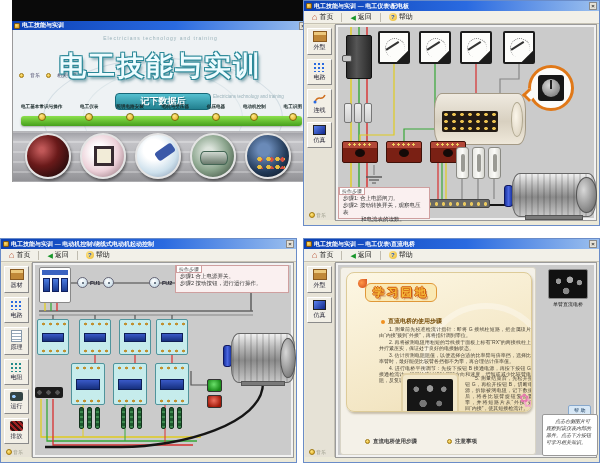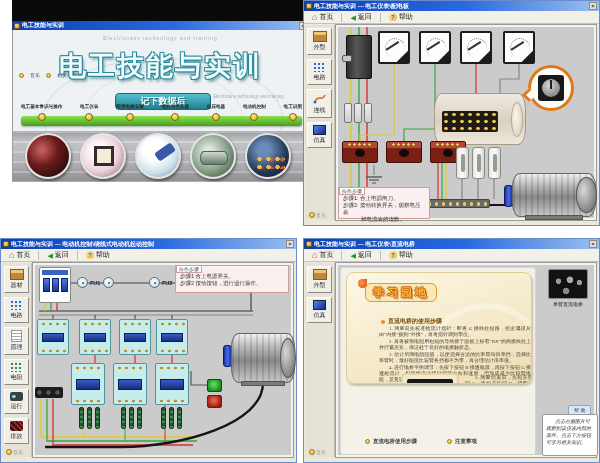--- a/index.html
+++ b/index.html
@@ -508,21 +508,21 @@
     <div class="sidebar">
       <div class="sbtn"><span class="ic ic-box"></span><span>外型</span></div>
       <div class="sbtn"><span class="ic ic-monitor"></span><span>仿真</span></div>
       <div class="music">
           <span class="ball"></span>
           <span>音乐</span>
         </div>
     </div>
     <div class="canvas"></div>
     <div class="abs card" style="left:36px;top:28px;width:196px;height:188px;">
-      <div class="page abs" style="left:5px;top:4px;width:186px;height:112px;font-family:Liberation Serif, serif;">
+      <div class="page abs" style="left:5px;top:4px;width:186px;height:140px;">
         <span class="swirl"></span>
         <span class="banner"><span class="leaf"></span><span>学习园地</span></span>
         <div class="bhead">
             <span class="dot"></span>
             <span>直流电桥的使用步骤</span>
           </div>
         <div class="bparas">
           <p>1. 测量前先校准检流计指针：即将 G 接线柱短路，把金属镍片由“内接”拨到“外接”，再将指针调到零位。</p>
           <p>2. 再将被测电阻用粗短的导线接于面板上标有“RX”的两接线柱上并拧紧压实，保证处于良好的电接触状态。</p>
           <p>3. 估计所测电阻阻值，以便选择合适的比率臂与倍率挡，选择比率臂时，最好能使比较臂各挡都不为零，再合理估计倍率值。</p>

